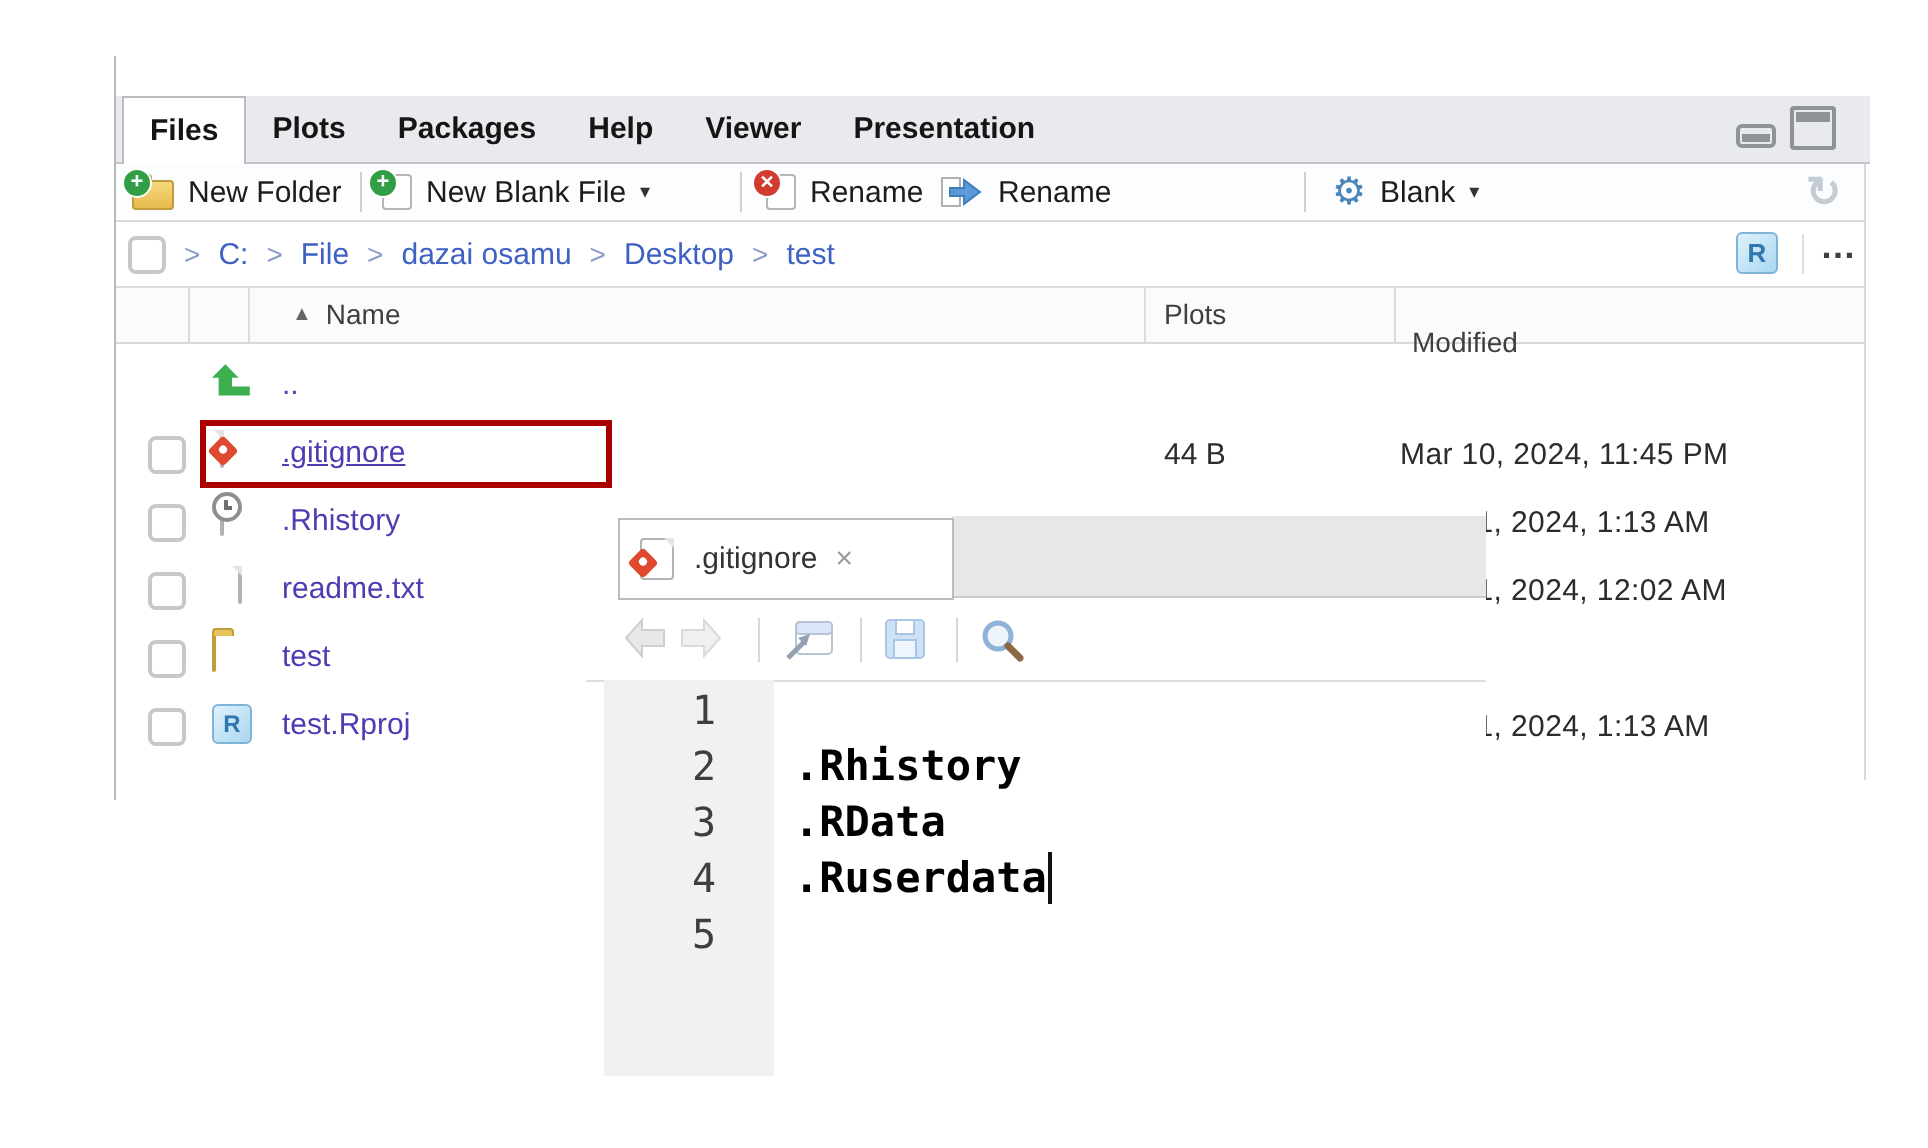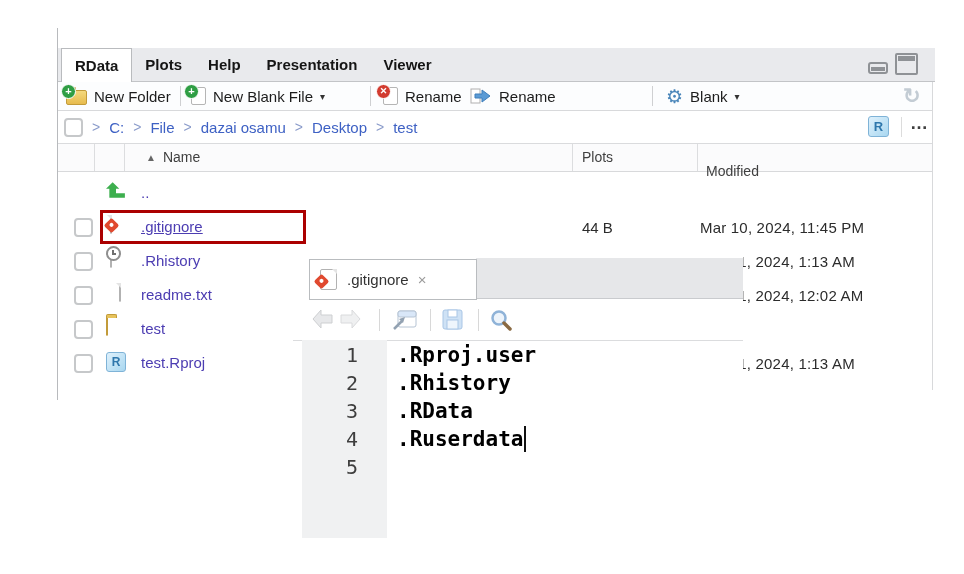--- a/index.html
+++ b/index.html
@@ -108,25 +108,26 @@
 </style>
 </head>
 <body>
 
 <div id="page">
 
   <div id="left-border" class="abs"></div>
   <div id="pane-right-border" class="abs"></div>
 
   <div id="tabbar" class="abs">
-    <div class="tab active">RData</div>
+    <div class="tab active">Files</div>
     <div class="tab">Plots</div>
+    <div class="tab">Packages</div>
     <div class="tab">Help</div>
+    <div class="tab">Viewer</div>
     <div class="tab">Presentation</div>
-    <div class="tab">Viewer</div>
   </div>
   <div id="win-min" class="abs"></div>
   <div id="win-max" class="abs"></div>
 
   <div id="pane-toolbar" class="abs">
     <div class="tbtn" style="left:8px;">
       <span class="tfolder">
           <span class="badge green" style="left:-6px;top:-7px;">+</span>
         </span>
       <span>New Folder</span>
@@ -295,21 +296,20 @@
         <svg width="26" height="26">
           <circle cx="10" cy="10" r="6.5" fill="#edf4fb" stroke="#8fb3d8" stroke-width="2.5"></circle>
           <line x1="15" y1="15" x2="21" y2="21" stroke="#8a6a43" stroke-width="3.5" stroke-linecap="round"></line>
         </svg>
       </span>
     </div>
     <div id="gutter"></div>
     <div>
       <div class="cl" style="top:88px;">
         <span class="n">1</span>
-        <span class="t">.Rproj.user</span>
       </div>
       <div class="cl" style="top:116px;">
         <span class="n">2</span>
         <span class="t">.Rhistory</span>
       </div>
       <div class="cl" style="top:144px;">
         <span class="n">3</span>
         <span class="t">.RData</span>
       </div>
       <div class="cl" style="top:172px;">

